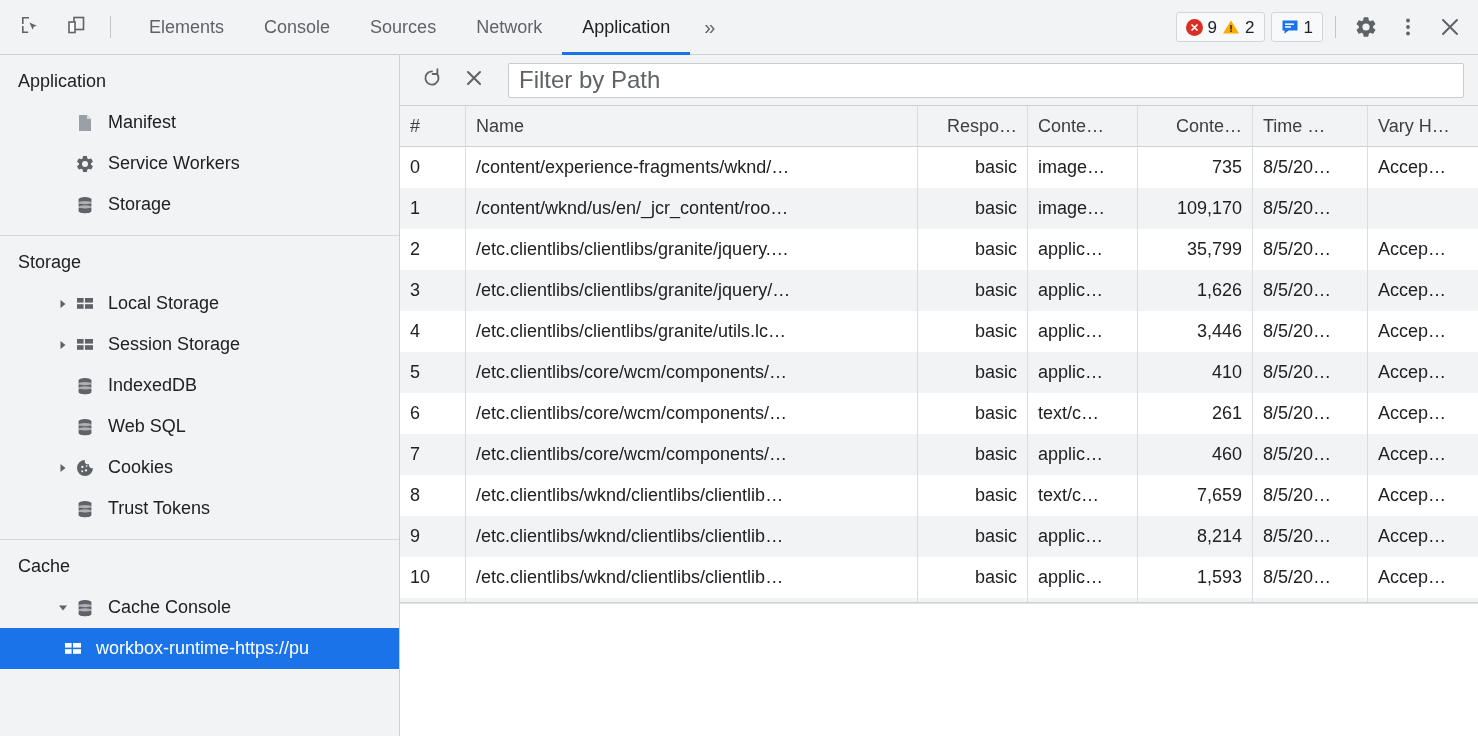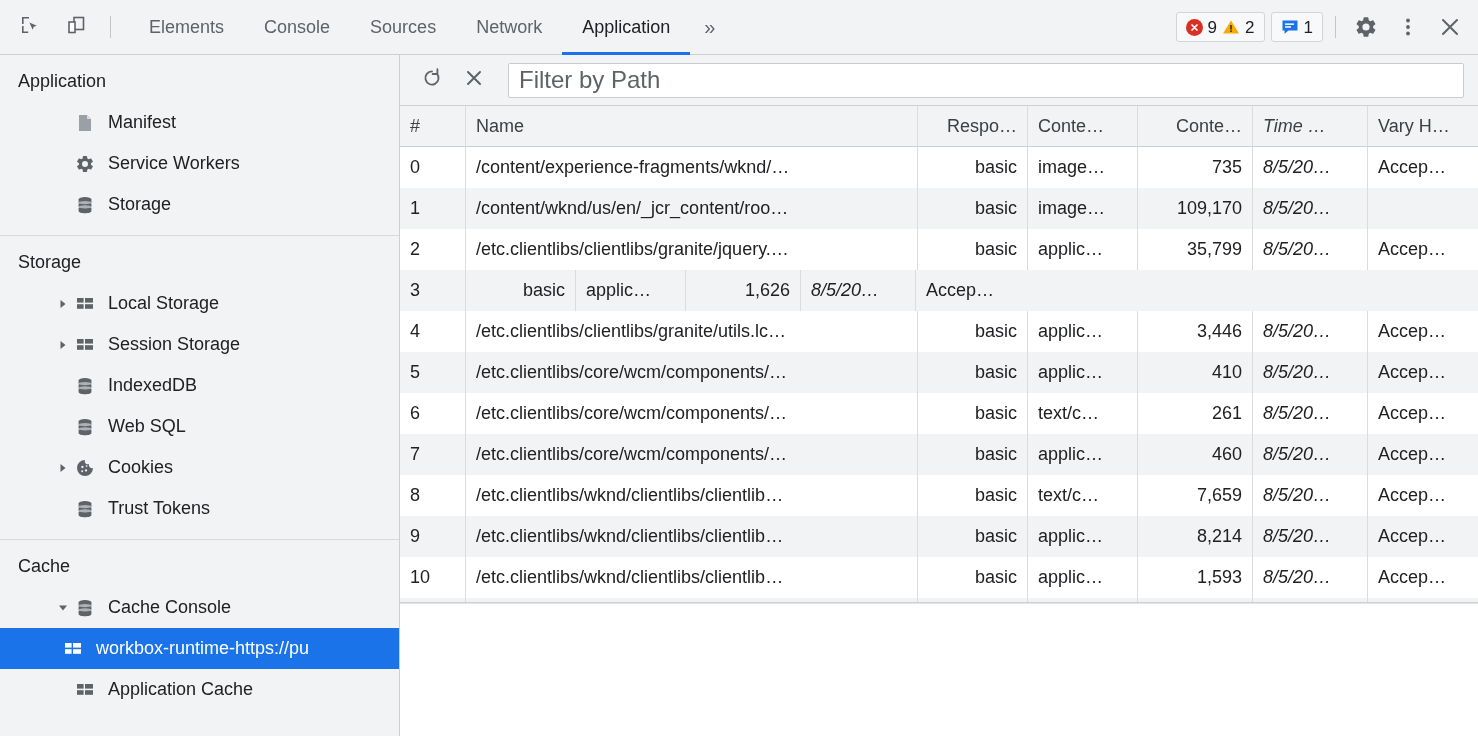--- a/index.html
+++ b/index.html
@@ -195,21 +195,21 @@
   .gbody-row.odd { background: #ffffff; }
   .gbody-row.even { background: #f2f3f4; }
   .gbody-row.clipped { height: 18px; min-height: 18px; overflow: hidden; align-items: flex-start; }
   .gbody-row.clipped .gcell { height: 41px; align-items: center; }
 
   .c-idx   { width: 66px;  min-width: 66px; }
   .c-name  { width: 452px; min-width: 452px; }
   .c-resp  { width: 110px; min-width: 110px; justify-content: flex-end; }
   .c-ct    { width: 110px; min-width: 110px; }
   .c-clen  { width: 115px; min-width: 115px; justify-content: flex-end; }
-  .c-time  { width: 115px; min-width: 115px; font-style: italic; }
+  .c-time  { width: 115px; min-width: 115px; }
   .c-vary  { flex: 1; min-width: 60px; border-right: none; }
 
   .emptypanel { flex: 1; background: #ffffff; border-top: 1px solid #e3e5e7; }
 </style>
 </head>
 <body>
 
 <div id="app">
 
   <div class="tabbar">
@@ -486,32 +486,20 @@
             <svg width="20" height="20" viewBox="0 0 20 20">
                 <rect x="2" y="4" width="6.6" height="4.6" fill="#5f6368"></rect>
                 <rect x="10" y="4" width="8" height="4.6" fill="#5f6368"></rect>
                 <rect x="2" y="10.2" width="6.6" height="4.6" fill="#5f6368"></rect>
                 <rect x="10" y="10.2" width="8" height="4.6" fill="#5f6368"></rect>
               </svg>
           </span>
           <span class="sb-label">workbox-runtime-https://pu</span>
         </div>
 
-        <div class="sb-item indent1">
-          <span class="sb-arrow"></span>
-          <span class="sb-ic">
-            <svg width="20" height="20" viewBox="0 0 20 20">
-                <rect x="2" y="4" width="6.6" height="4.6" fill="#5f6368"></rect>
-                <rect x="10" y="4" width="8" height="4.6" fill="#5f6368"></rect>
-                <rect x="2" y="10.2" width="6.6" height="4.6" fill="#5f6368"></rect>
-                <rect x="10" y="10.2" width="8" height="4.6" fill="#5f6368"></rect>
-              </svg>
-          </span>
-          <span class="sb-label">Application Cache</span>
-        </div>
       </div>
     </div>
 
     <div class="main">
 
       <div class="filterbar">
         <div class="fb-btn">
           <span>
             <svg width="22" height="22" viewBox="0 0 22 22">
               <path d="M11 4.4a6.6 6.6 0 104.9 2.2" fill="none" stroke="#5f6368" stroke-width="1.8" stroke-linecap="round"></path>
@@ -567,20 +555,21 @@
             <div class="gcell c-name">/etc.clientlibs/clientlibs/granite/jquery.…</div>
             <div class="gcell c-resp">basic</div>
             <div class="gcell c-ct">applic…</div>
             <div class="gcell c-clen">35,799</div>
             <div class="gcell c-time">8/5/20…</div>
             <div class="gcell c-vary">Accep…</div>
           </div>
 
           <div class="grow gbody-row even">
             <div class="gcell c-idx">3</div>
+            <div class="gcell c-name">/etc.clientlibs/clientlibs/granite/jquery/…</div>
             <div class="gcell c-resp">basic</div>
             <div class="gcell c-ct">applic…</div>
             <div class="gcell c-clen">1,626</div>
             <div class="gcell c-time">8/5/20…</div>
             <div class="gcell c-vary">Accep…</div>
           </div>
 
           <div class="grow gbody-row odd">
             <div class="gcell c-idx">4</div>
             <div class="gcell c-name">/etc.clientlibs/clientlibs/granite/utils.lc…</div>

